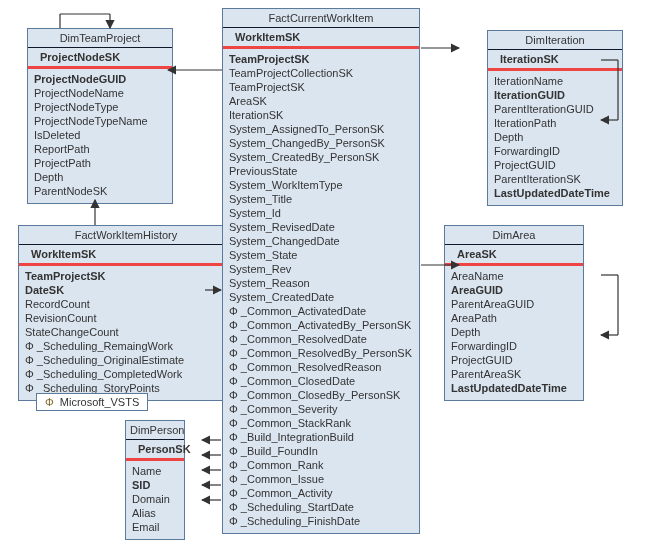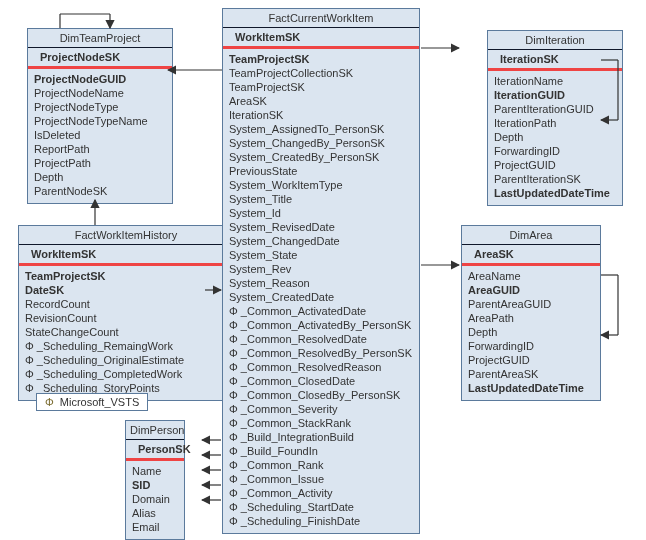--- a/index.html
+++ b/index.html
@@ -149,21 +149,21 @@
       <div class="f bold"><span>IterationGUID</span></div>
       <div class="f"><span>ParentIterationGUID</span></div>
       <div class="f"><span>IterationPath</span></div>
       <div class="f"><span>Depth</span></div>
       <div class="f"><span>ForwardingID</span></div>
       <div class="f"><span>ProjectGUID</span></div>
       <div class="f"><span>ParentIterationSK</span></div>
       <div class="f bold"><span>LastUpdatedDateTime</span></div>
     </div>
   </div>
-<div class="entity" id="ent-dimArea" style="left:461px; top:225px; width:140px;">
+<div class="entity" id="ent-dimArea" style="left:444px; top:225px; width:140px;">
     <div class="title">DimArea</div>
     <div class="pk">AreaSK</div>
     <div class="fields">
       <div class="f"><span>AreaName</span></div>
       <div class="f bold"><span>AreaGUID</span></div>
       <div class="f"><span>ParentAreaGUID</span></div>
       <div class="f"><span>AreaPath</span></div>
       <div class="f"><span>Depth</span></div>
       <div class="f"><span>ForwardingID</span></div>
       <div class="f"><span>ProjectGUID</span></div>

